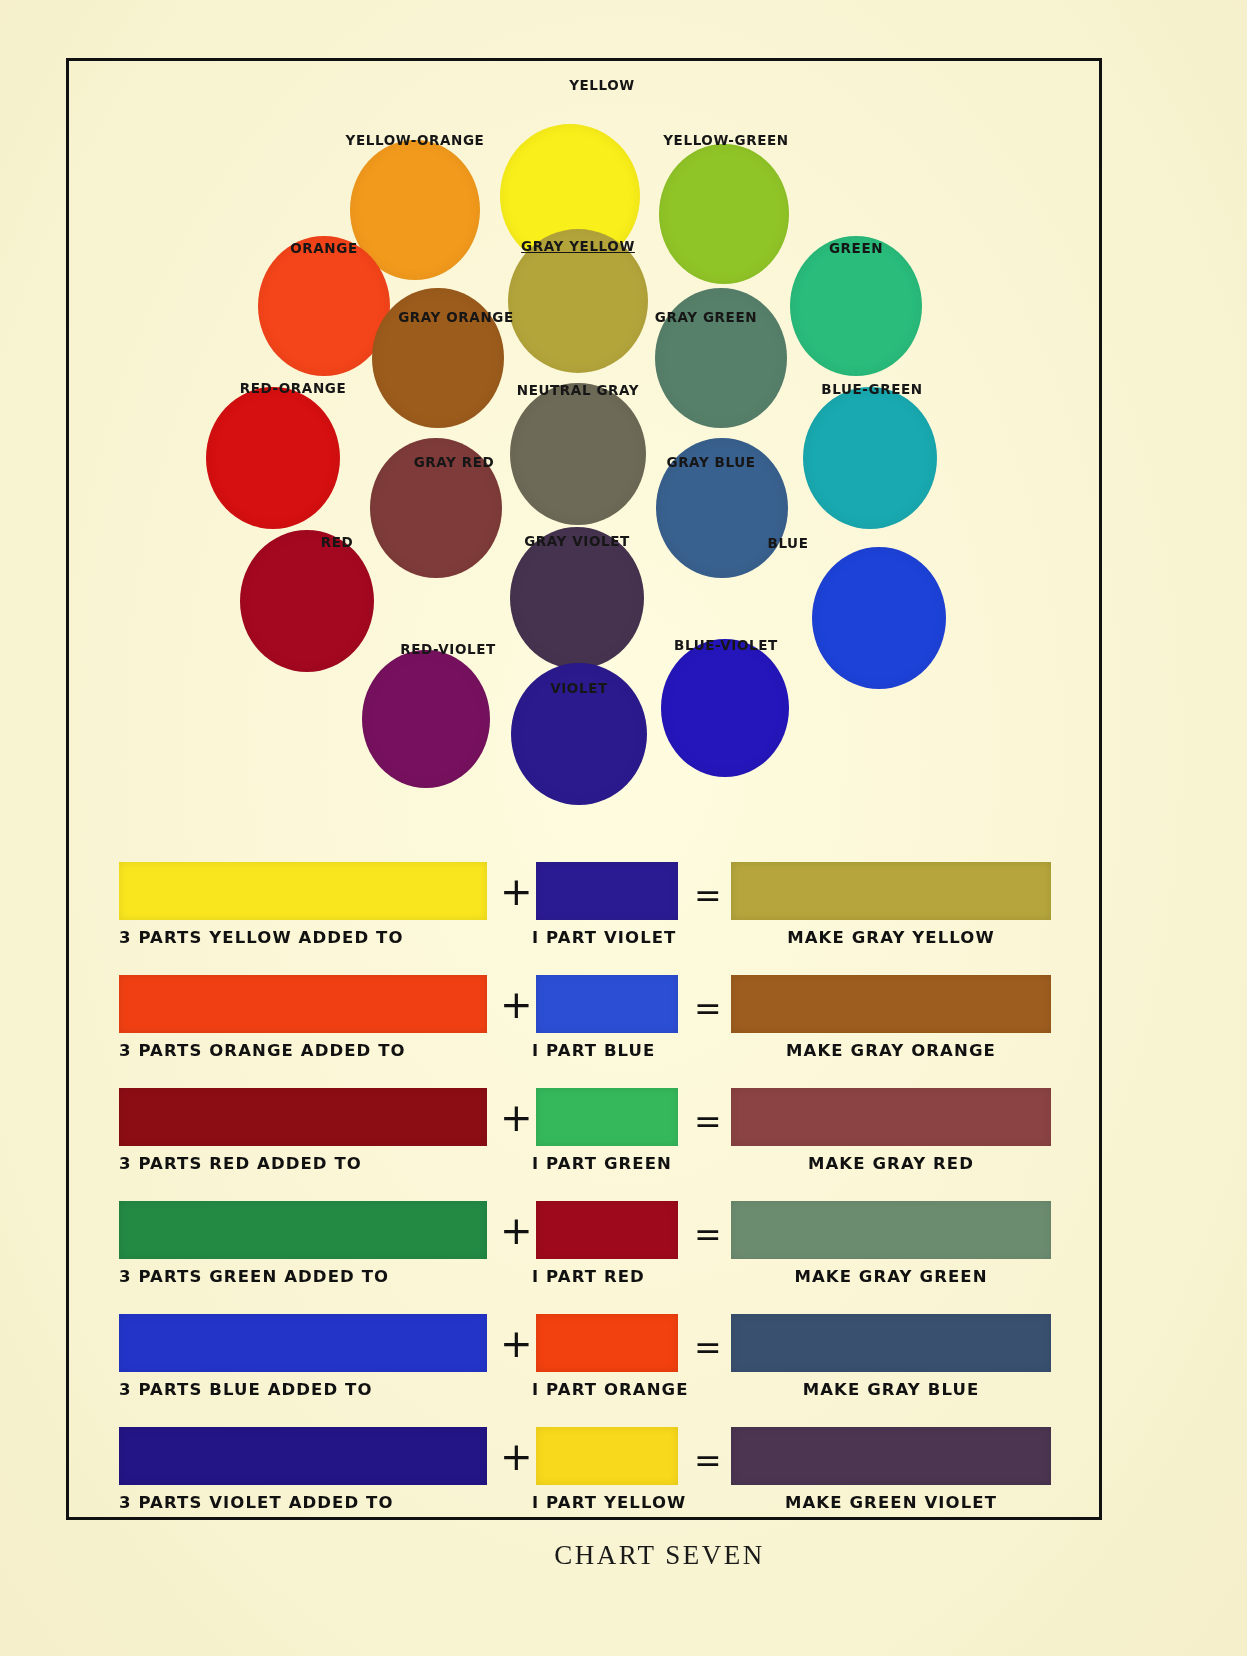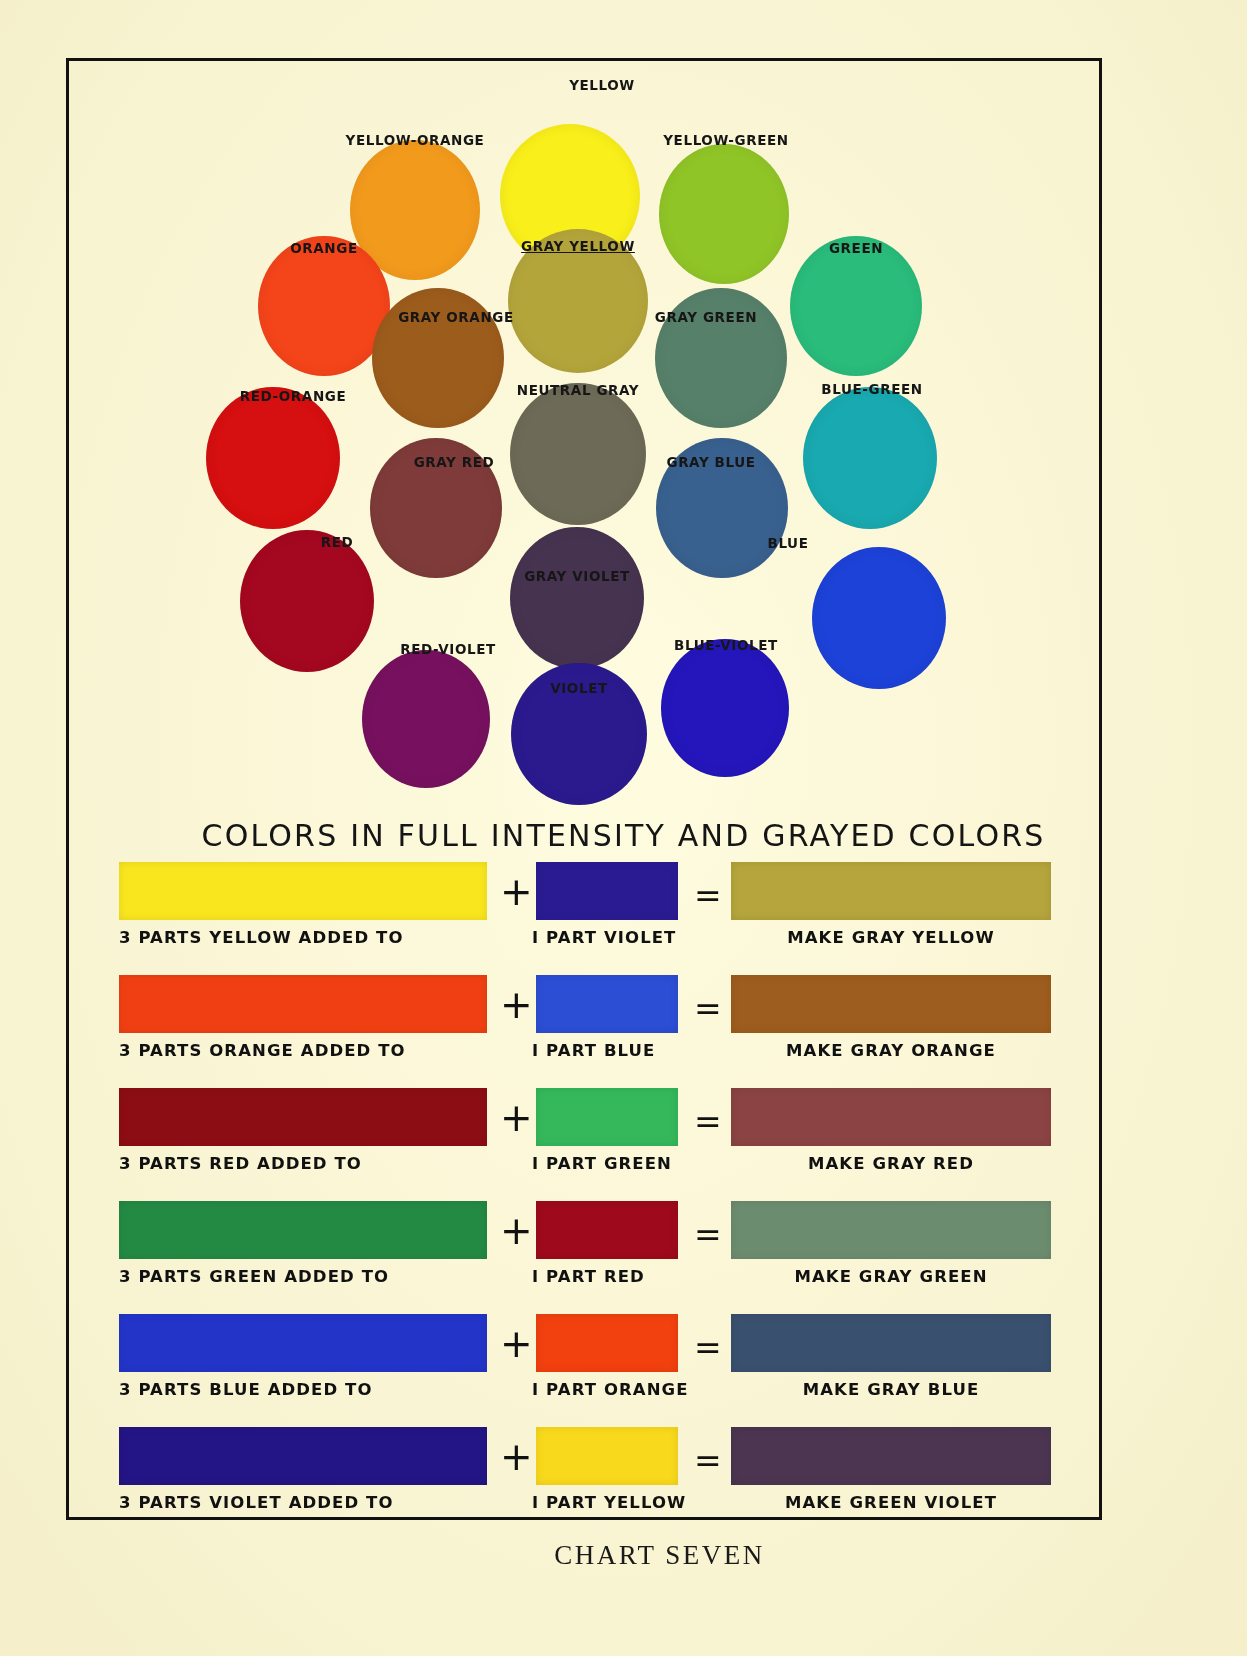--- a/index.html
+++ b/index.html
@@ -142,21 +142,21 @@
         <div class="blob" style="background: rgb(156, 92, 28);"></div>
       </div>
       <div class="wlabel" style="left: 390px; top: 251px;">GRAY ORANGE</div>
       <div class="swatch" style="left: 589px; top: 230px; width: 132px; height: 140px;">
         <div class="blob" style="background: rgb(87, 128, 107);"></div>
       </div>
       <div class="wlabel" style="left: 640px; top: 251px;">GRAY GREEN</div>
       <div class="swatch" style="left: 140px; top: 329px; width: 134px; height: 142px;">
         <div class="blob" style="background: rgb(214, 15, 16);"></div>
       </div>
-      <div class="wlabel" style="left: 227px; top: 322px; margin-top: 8px;">RED-ORANGE</div>
+      <div class="wlabel" style="left: 227px; top: 322px;">RED-ORANGE</div>
       <div class="swatch" style="left: 444px; top: 325px; width: 136px; height: 142px;">
         <div class="blob" style="background: rgb(109, 106, 87);"></div>
       </div>
       <div class="wlabel" style="left: 512px; top: 324px;">NEUTRAL GRAY</div>
       <div class="swatch" style="left: 737px; top: 329px; width: 134px; height: 142px;">
         <div class="blob" style="background: rgb(25, 169, 176);"></div>
       </div>
       <div class="wlabel" style="left: 806px; top: 323px;">BLUE-GREEN</div>
       <div class="swatch" style="left: 304px; top: 380px; width: 132px; height: 140px;">
         <div class="blob" style="background: rgb(126, 59, 57);"></div>
@@ -166,40 +166,39 @@
         <div class="blob" style="background: rgb(57, 97, 143);"></div>
       </div>
       <div class="wlabel" style="left: 645px; top: 396px;">GRAY BLUE</div>
       <div class="swatch" style="left: 174px; top: 472px; width: 134px; height: 142px;">
         <div class="blob" style="background: rgb(164, 8, 32);"></div>
       </div>
       <div class="wlabel" style="left: 263px; top: 476px; margin-left: 8px;">RED</div>
       <div class="swatch" style="left: 444px; top: 469px; width: 134px; height: 142px;">
         <div class="blob" style="background: rgb(70, 51, 80);"></div>
       </div>
-      <div class="wlabel" style="left: 511px; top: 475px; margin-top: 35px;">GRAY VIOLET</div>
+      <div class="wlabel" style="left: 511px; top: 475px;">GRAY VIOLET</div>
       <div class="swatch" style="left: 746px; top: 489px; width: 134px; height: 142px;">
         <div class="blob" style="background: rgb(29, 66, 216);"></div>
       </div>
       <div class="wlabel" style="left: 722px; top: 477px;">BLUE</div>
       <div class="swatch" style="left: 296px; top: 592px; width: 128px; height: 138px;">
         <div class="blob" style="background: rgb(119, 17, 95);"></div>
       </div>
       <div class="wlabel" style="left: 382px; top: 583px;">RED-VIOLET</div>
       <div class="swatch" style="left: 445px; top: 605px; width: 136px; height: 142px;">
         <div class="blob" style="background: rgb(43, 26, 142);"></div>
       </div>
       <div class="wlabel" style="left: 513px; top: 622px;">VIOLET</div>
       <div class="swatch" style="left: 595px; top: 581px; width: 128px; height: 138px;">
         <div class="blob" style="background: rgb(37, 22, 187);"></div>
       </div>
       <div class="wlabel" style="left: 660px; top: 579px;">BLUE-VIOLET</div>
     </div>
 
-  <div id="section-title">COLORS IN FULL INTENSITY AND GRAYED COLORS</div>
 
   <div id="mixes">
       <div class="mixrow">
         <div class="bar left" style="background: rgb(249, 230, 31);"></div>
         <div class="bar mid" style="background: rgb(43, 27, 147);"></div>
         <div class="bar right" style="background: rgb(181, 165, 60);"></div>
         <div class="op plus">+</div>
         <div class="op eq">=</div>
         <div class="cap left">3 PARTS  YELLOW  ADDED  TO</div>
         <div class="cap mid">I PART VIOLET</div>

